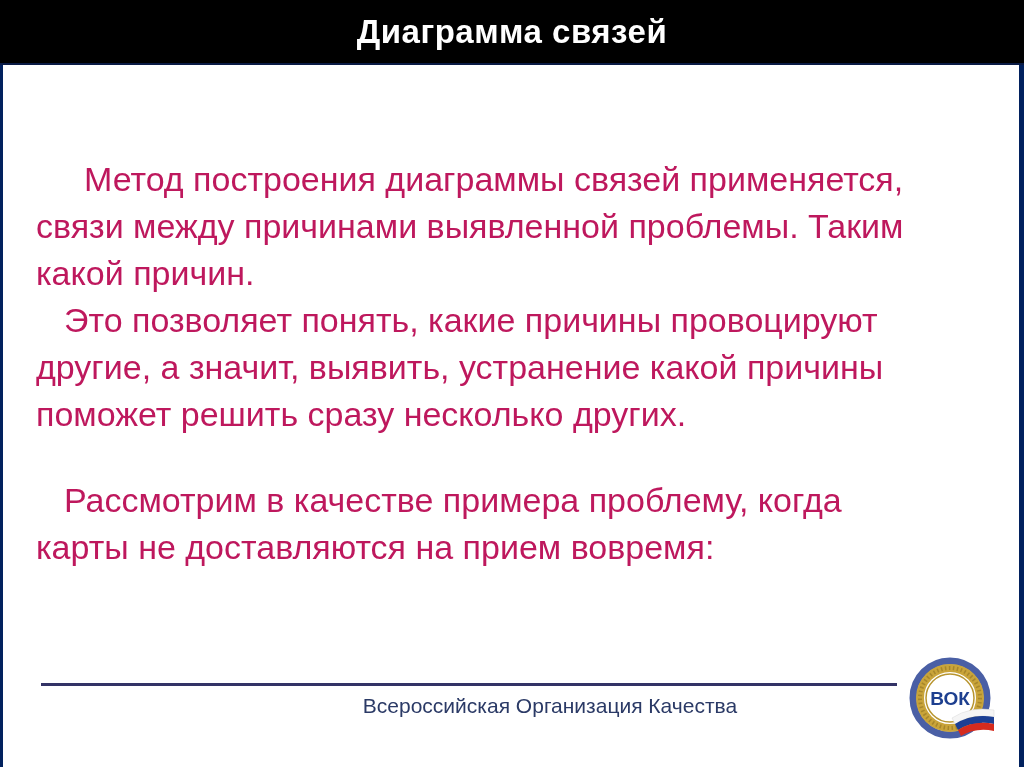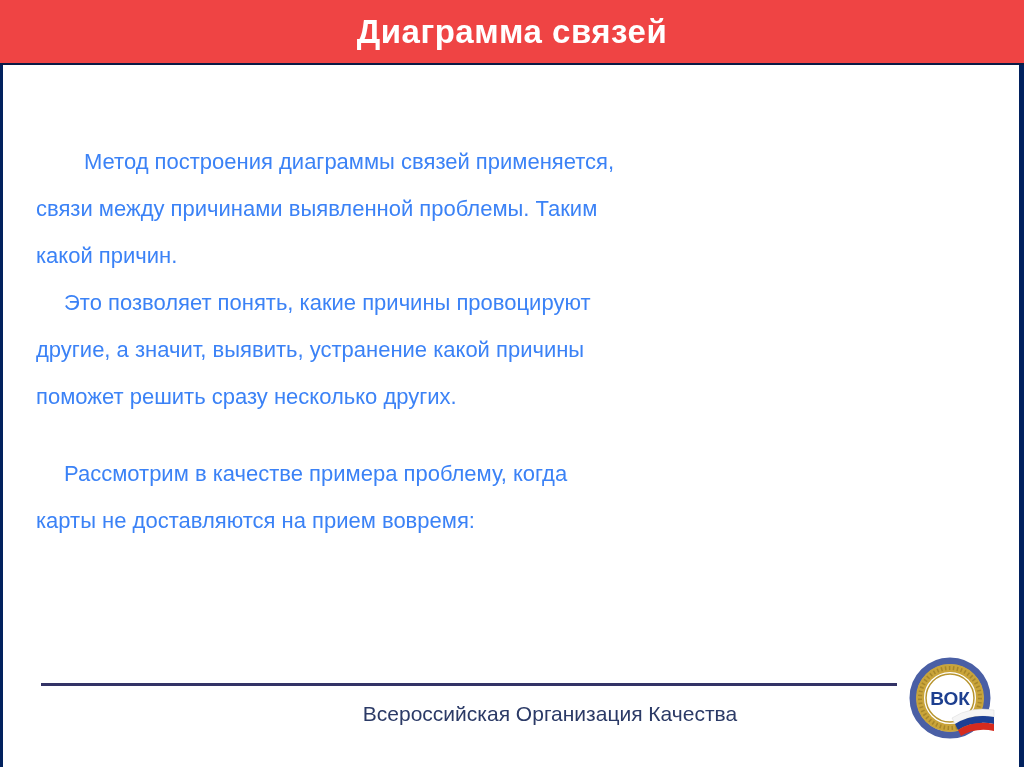--- a/index.html
+++ b/index.html
@@ -10,54 +10,53 @@
     overflow:hidden;
     font-family:"Liberation Sans", sans-serif;
   }
   
   .edge{position:absolute;top:0;bottom:0;background:#01215E;}
   .edge.left{left:0;width:3px;}
   .edge.right{right:0;width:5px;}
   
   .title-bar{
     position:absolute;left:0;top:0;right:0;height:63px;
-    background:#ef4444;
+    background:#000000;
     border-bottom:2px solid #0a1b45;
     display:flex;align-items:center;justify-content:center;
   }
   .title-bar h1{
     margin:0;
     color:#ffffff;
     font-size:33px;
     font-weight:bold;
     letter-spacing:0.5px;
   }
   
   .body-text{
-    position:absolute;left:36px;right:44px;top:138px;
-    color:#3b82f6;
-    font-size:22px;
+    position:absolute;left:36px;right:44px;top:156px;
+    color:#be185d;
+    font-size:34px;
     line-height:47px;
   }
   .body-line{white-space:nowrap;}
   .body-line.indent-lg{text-indent:48px;}
   .body-line.indent-sm{text-indent:28px;}
-  .body-line.para-gap{margin-top:30px;}
+  .body-line.para-gap{margin-top:39px;}
   
   .footer-rule{
     position:absolute;left:41px;top:683px;width:856px;height:3px;
     background:#333366;border:none;margin:0;
   }
   .footer-text{
     position:absolute;left:170px;top:693px;width:760px;
     text-align:center;
     color:#2b3a66;
     font-size:21px;
     line-height:25px;
-    margin-top:8px;
   }
   .logo{
     position:absolute;left:908px;top:656px;width:88px;height:92px;
   }
 </style>
 </head>
 <body>
 
 <div class="slide">
 

